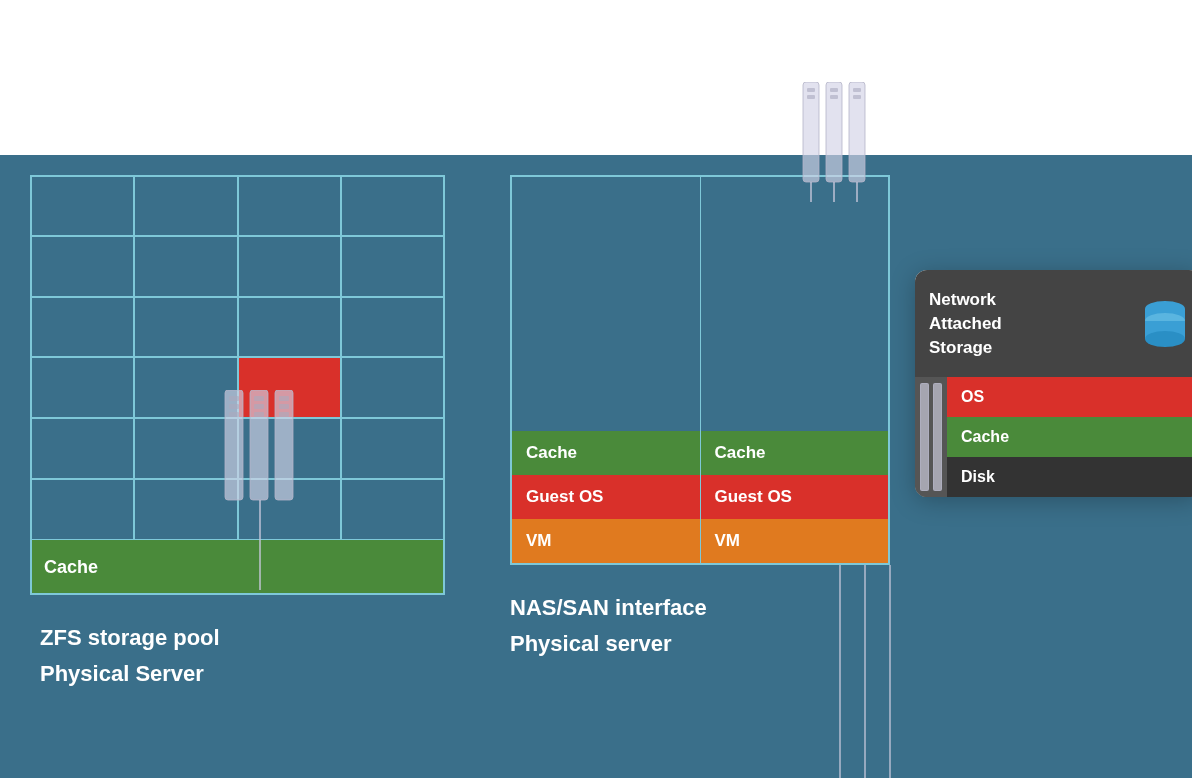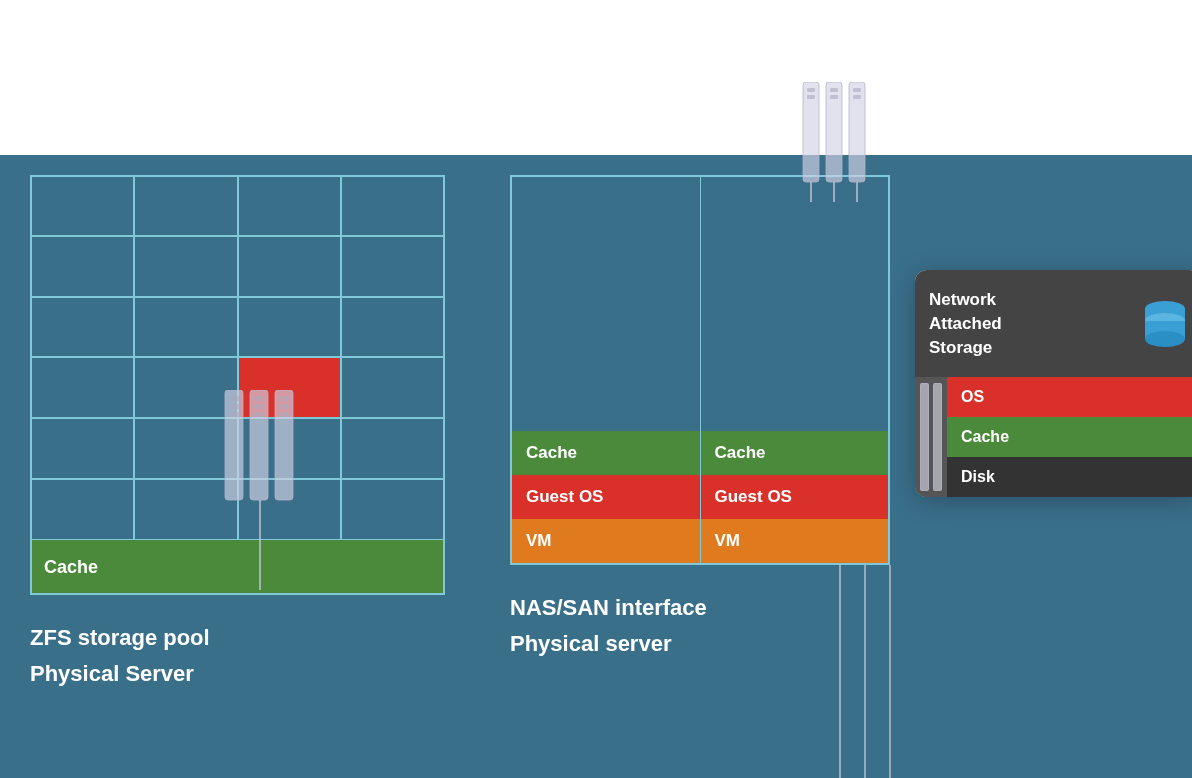--- a/index.html
+++ b/index.html
@@ -139,21 +139,21 @@
   <rect x="34" y="22" width="10" height="5" rx="1" fill="rgba(170,170,190,0.6)"></rect>
 
   <rect x="55" y="0" width="18" height="110" rx="3" fill="rgba(210,210,230,0.65)" stroke="rgba(180,180,200,0.8)" stroke-width="1"></rect>
   <rect x="59" y="6" width="10" height="5" rx="1" fill="rgba(170,170,190,0.6)"></rect>
   <rect x="59" y="14" width="10" height="5" rx="1" fill="rgba(170,170,190,0.6)"></rect>
   <rect x="59" y="22" width="10" height="5" rx="1" fill="rgba(170,170,190,0.6)"></rect>
 
   <line x1="40" y1="110" x2="40" y2="200" stroke="rgba(200,200,220,0.7)" stroke-width="2"></line>
 </svg>
 
-<div style="position:absolute; top:625px; left:30px; z-index:5;">
+<div style="position:absolute; top:625px; left:40px; z-index:5;">
   <div style="color:#fff; font-weight:bold; font-size:22px; margin-bottom:10px;">ZFS storage pool</div>
   <div style="color:#fff; font-weight:bold; font-size:22px;">Physical Server</div>
 </div>
 
 <div style="position:absolute; top:175px; left:510px; width:380px; height:390px; border:2px solid #7ec8d8; display:flex; z-index:2;">
 
   <div style="flex:1; border-right:1px solid #7ec8d8; display:flex; flex-direction:column; justify-content:flex-end;">
     <div style="flex:1;"></div>
     <div style="background:#4a8a3a; padding:12px 14px; color:#fff; font-weight:bold; font-size:17px;">Cache</div>
     <div style="background:#d9302a; padding:12px 14px; color:#fff; font-weight:bold; font-size:17px;">Guest OS</div>

